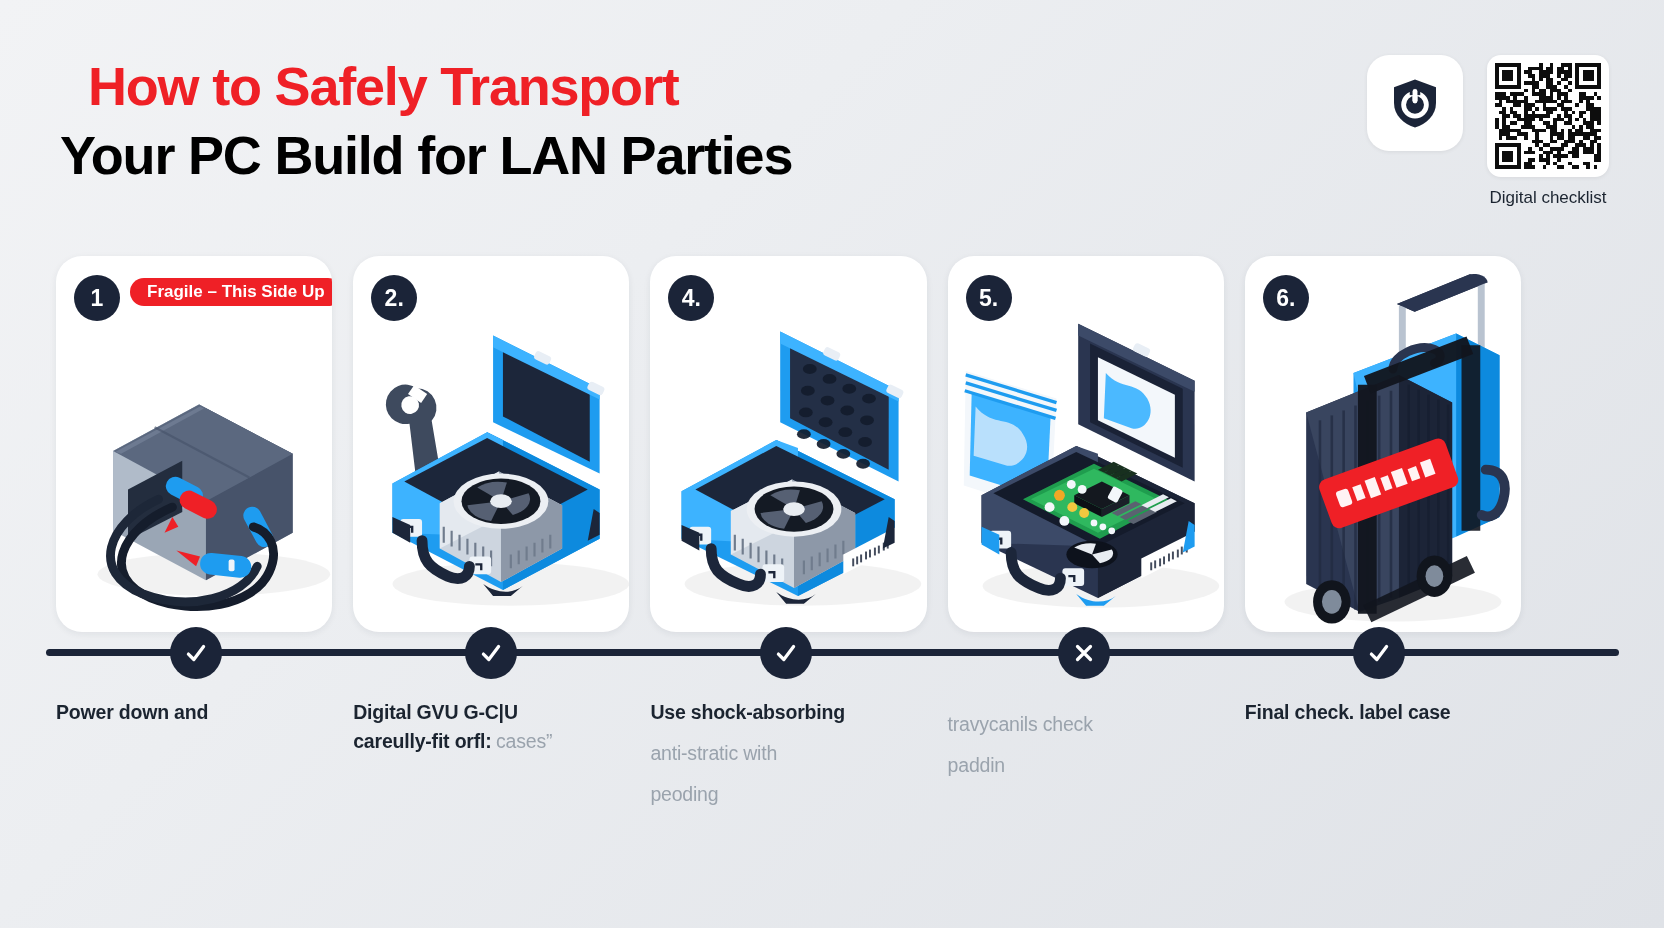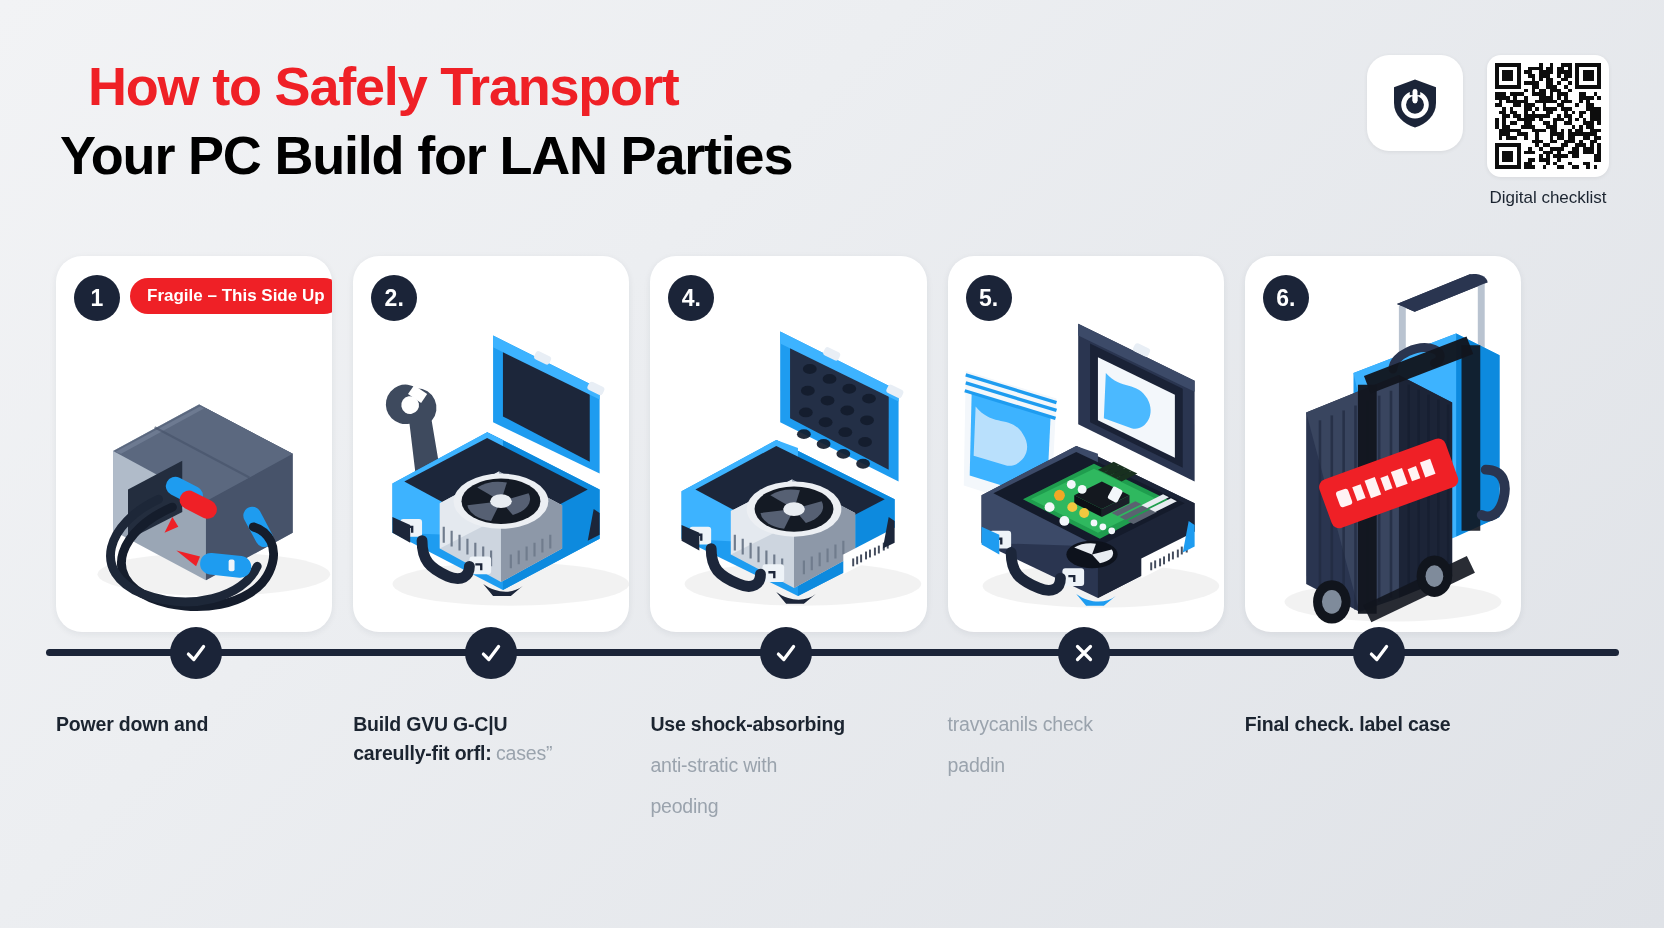--- a/index.html
+++ b/index.html
@@ -39,21 +39,21 @@
   .step-card {
     flex:1; background:#ffffff; border-radius:26px; position:relative; overflow:hidden;
     box-shadow:0 2px 7px rgba(30,40,60,.07);
   }
   .badge {
     position:absolute; left:18px; top:19px; width:46px; height:46px; border-radius:50%;
     background:#1b2438; color:#fff; font-weight:bold; font-size:23px;
     display:flex; align-items:center; justify-content:center; z-index:6;
   }
   .fragile-pill {
-    position:absolute; left:74px; top:22px; height:36px; padding:0 17px; border-radius:20px;
+    position:absolute; left:74px; top:22px; height:28px; padding:0 17px; border-radius:20px;
     background:#ef2026; color:#fff; font-weight:bold; font-size:17px;
     display:flex; align-items:center; white-space:nowrap; z-index:6;
   }
   .art { position:absolute; inset:0; }
   .art svg { width:100%; height:100%; display:block; }
 
   
   #timeline-line {
     position:absolute; left:46px; top:649px; width:1573px; height:7px;
     background:#1b2438; border-radius:4px;
@@ -63,21 +63,21 @@
     background:#1b2438; display:flex; align-items:center; justify-content:center;
   }
   .tl-marker svg { width:26px; height:26px; }
 
   
   #captions-row {
     position:absolute; left:56px; top:698px; width:1465px; display:flex; gap:21px;
   }
   .caption { flex:1; padding-right:18px; }
   .cap-strong {
-    font-weight:bold; font-size:19.5px; color:#1b2430; line-height:1.48; letter-spacing:-.2px;margin-top:12px;
+    font-weight:bold; font-size:19.5px; color:#1b2430; line-height:1.48; letter-spacing:-.2px;
   }
   .cap-muted {
     font-size:19.5px; color:#9aa3ad; line-height:1.48; letter-spacing:-.2px; font-weight:400;margin-top:12px;
   }
 </style>
 </head>
 <body>
 
 <div id="title-block">
   <div class="title-line l1">How to Safely Transport</div>
@@ -477,21 +477,21 @@
   </svg>
 </div>
 
 <div id="captions-row">
   <div class="caption">
     <div class="cap-strong">Power down and</div>
     <div class="cap-muted"></div>
     <div class="cap-muted"></div>
   </div>
   <div class="caption">
-    <div class="cap-strong">Build GVU G-C|U</div>
+    <div class="cap-strong">Digital GVU G-C|U</div>
     <div class="cap-strong" style="display:inline">careully-fit orfl:</div>
     <span class="cap-muted">cases”</span>
     <div class="cap-muted"></div>
   </div>
   <div class="caption">
     <div class="cap-strong">Use shock-absorbing</div>
     <div class="cap-strong"></div>
     <div class="cap-muted">anti-stratic with</div>
     <div class="cap-muted">peoding</div>
   </div>

